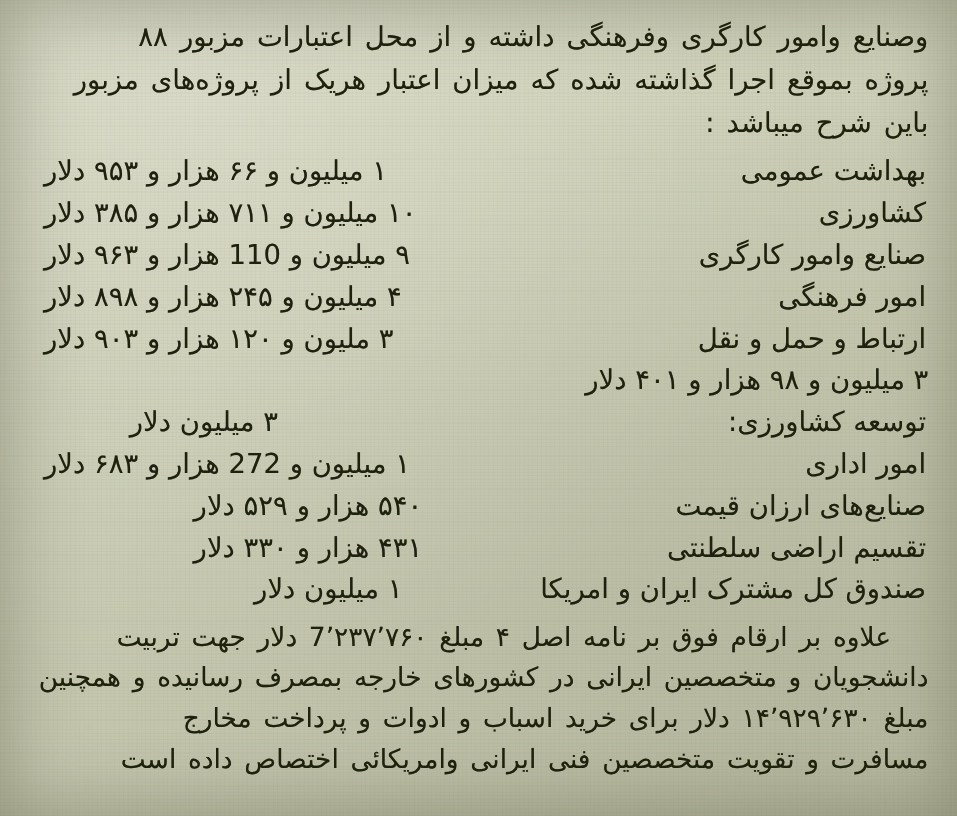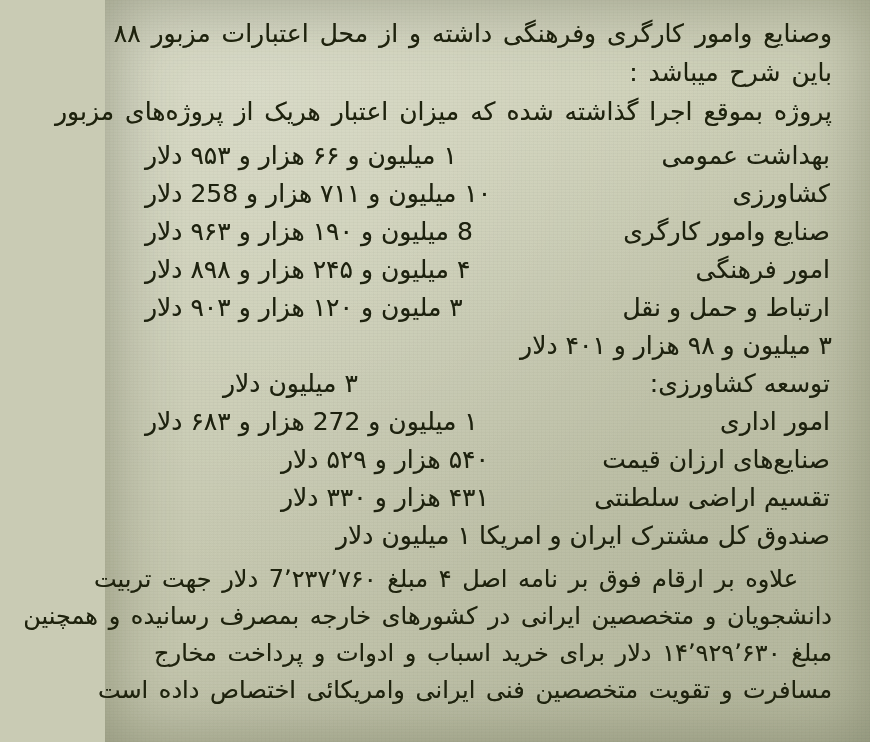--- a/index.html
+++ b/index.html
@@ -11,30 +11,30 @@
     width: 870px;
     height: 742px;
     overflow: hidden;
     background: #c9cbb4;
     font-family: "DejaVu Sans", sans-serif;
   }
 
   
   #page {
     position: relative;
-    width: 765px;
+    width: 870px;
     height: 742px;
     box-sizing: border-box;
     background:
       radial-gradient(ellipse at 20% 12%, rgba(255,255,255,0.22), rgba(255,255,255,0) 58%),
       radial-gradient(ellipse at 85% 85%, rgba(120,125,95,0.20), rgba(255,255,255,0) 62%),
       linear-gradient(180deg, #cdcfb8 0%, #c7c9b1 45%, #c2c4ac 100%);
     color: #1d2114;
     direction: rtl;
-    padding: 14px 38px 10px 26px;
+    padding: 14px 26px 10px 26px;
     filter: contrast(1.02);
   }
   #grain {
     position: absolute;
     inset: 0;
     pointer-events: none;
     opacity: 0.30;
     background-image:
       repeating-linear-gradient(0deg, rgba(90,95,70,0.10) 0px, rgba(90,95,70,0.10) 1px, rgba(255,255,255,0) 1px, rgba(255,255,255,0) 3px),
       repeating-linear-gradient(90deg, rgba(90,95,70,0.07) 0px, rgba(90,95,70,0.07) 1px, rgba(255,255,255,0) 1px, rgba(255,255,255,0) 4px);
@@ -125,36 +125,36 @@
 <body>
 
 <div id="page">
   <div id="grain"></div>
   <div id="vignette"></div>
 
   <div class="doc-body">
 
     <div class="para intro">
       <span class="ln">وصنایع وامور کارگری وفرهنگی داشته و از محل اعتبارات مزبور ۸۸</span>
+      <span class="ln">پروژه بموقع اجرا گذاشته شده که میزان اعتبار هریک از پروژه‌های مزبور</span>
       <span class="ln">باین شرح میباشد :</span>
-      <span class="ln">پروژه بموقع اجرا گذاشته شده که میزان اعتبار هریک از پروژه‌های مزبور</span>
     </div>
 
     <ul class="alloc-list">
       <li class="alloc-row">
         <span class="alloc-label">بهداشت عمومی</span>
         <span class="alloc-amount">۱ میلیون و ۶۶ هزار و ۹۵۳ دلار</span>
       </li>
       <li class="alloc-row">
         <span class="alloc-label">کشاورزی</span>
-        <span class="alloc-amount">۱۰ میلیون و ۷۱۱ هزار و 258 دلار</span>
+        <span class="alloc-amount">۱۰ میلیون و ۷۱۱ هزار و ۳۸۵ دلار</span>
       </li>
       <li class="alloc-row">
         <span class="alloc-label">صنایع وامور کارگری</span>
-        <span class="alloc-amount">8 میلیون و ۱۹۰ هزار و ۹۶۳ دلار</span>
+        <span class="alloc-amount">۹ میلیون و 110 هزار و ۹۶۳ دلار</span>
       </li>
       <li class="alloc-row">
         <span class="alloc-label">امور فرهنگی</span>
         <span class="alloc-amount">۴ میلیون و ۲۴۵ هزار و ۸۹۸ دلار</span>
       </li>
       <li class="alloc-row">
         <span class="alloc-label">ارتباط و حمل و نقل</span>
         <span class="alloc-amount">۳ ملیون و ۱۲۰ هزار و ۹۰۳ دلار</span>
       </li>
       <li class="alloc-row">

